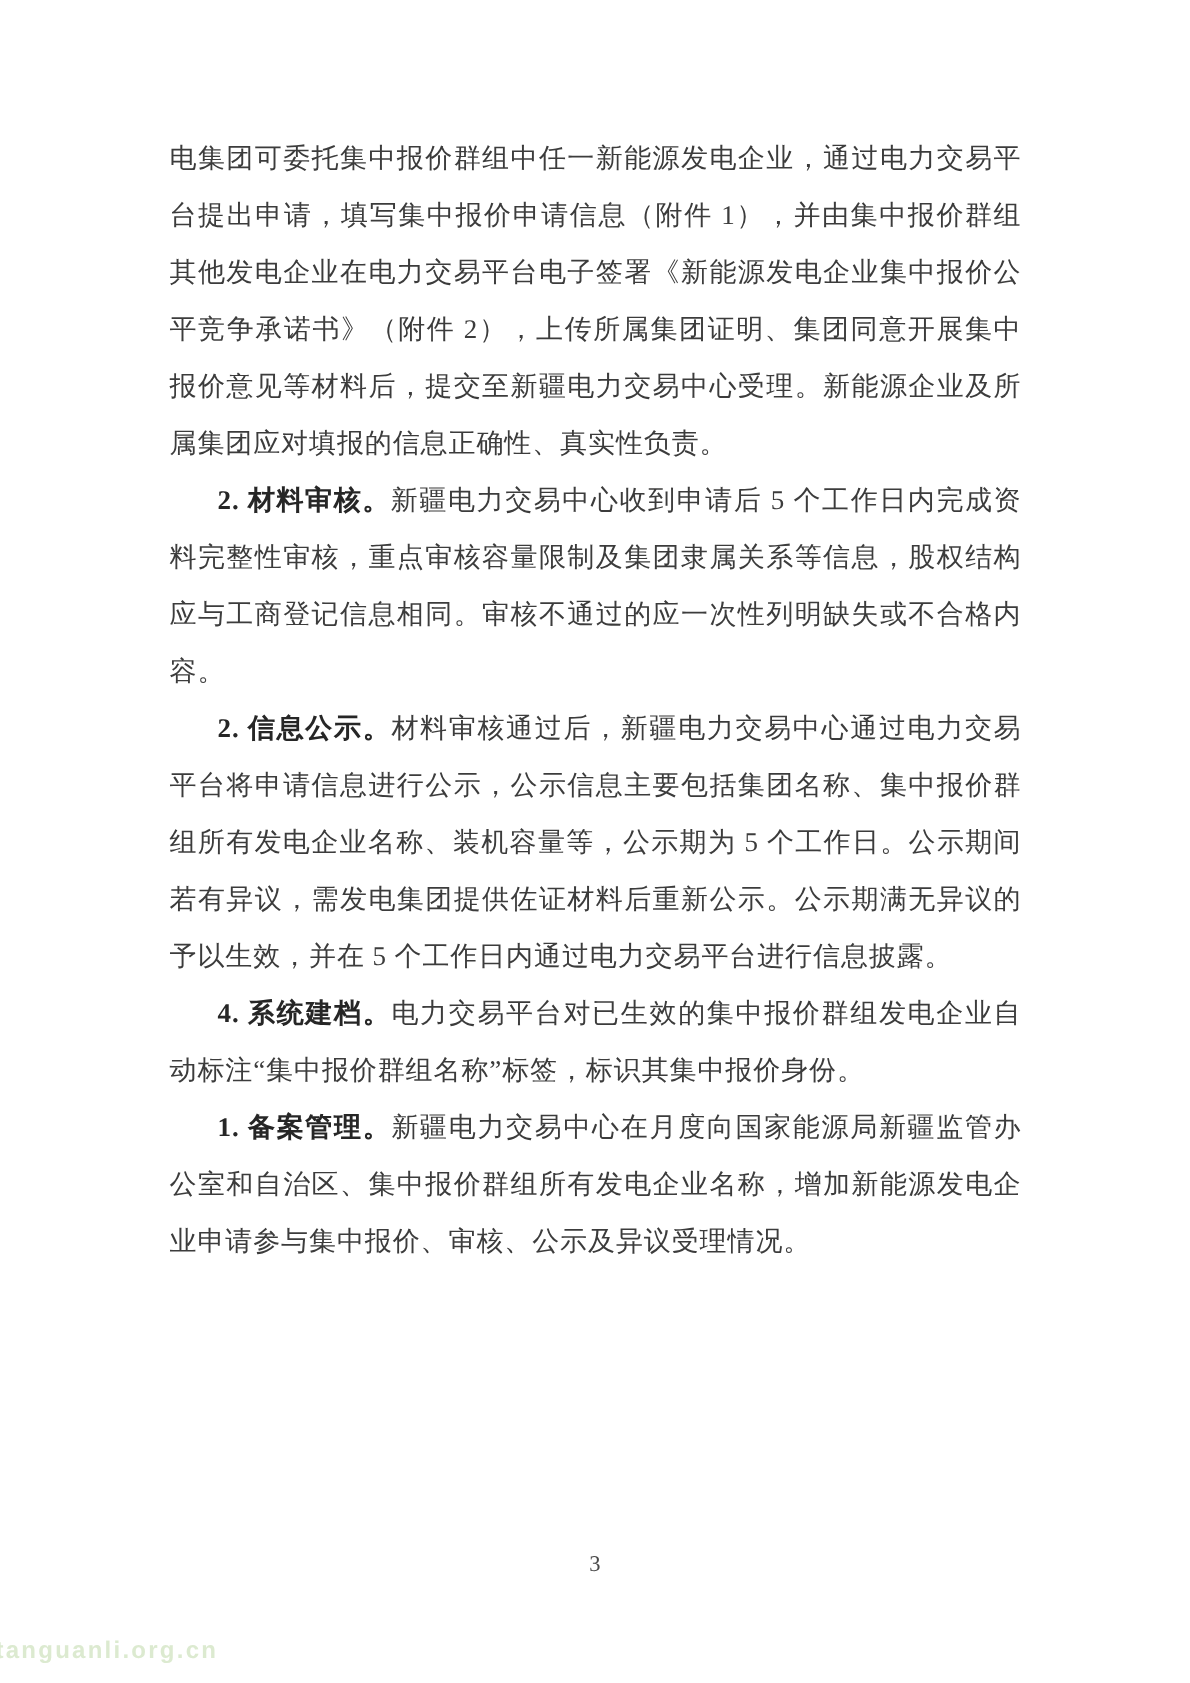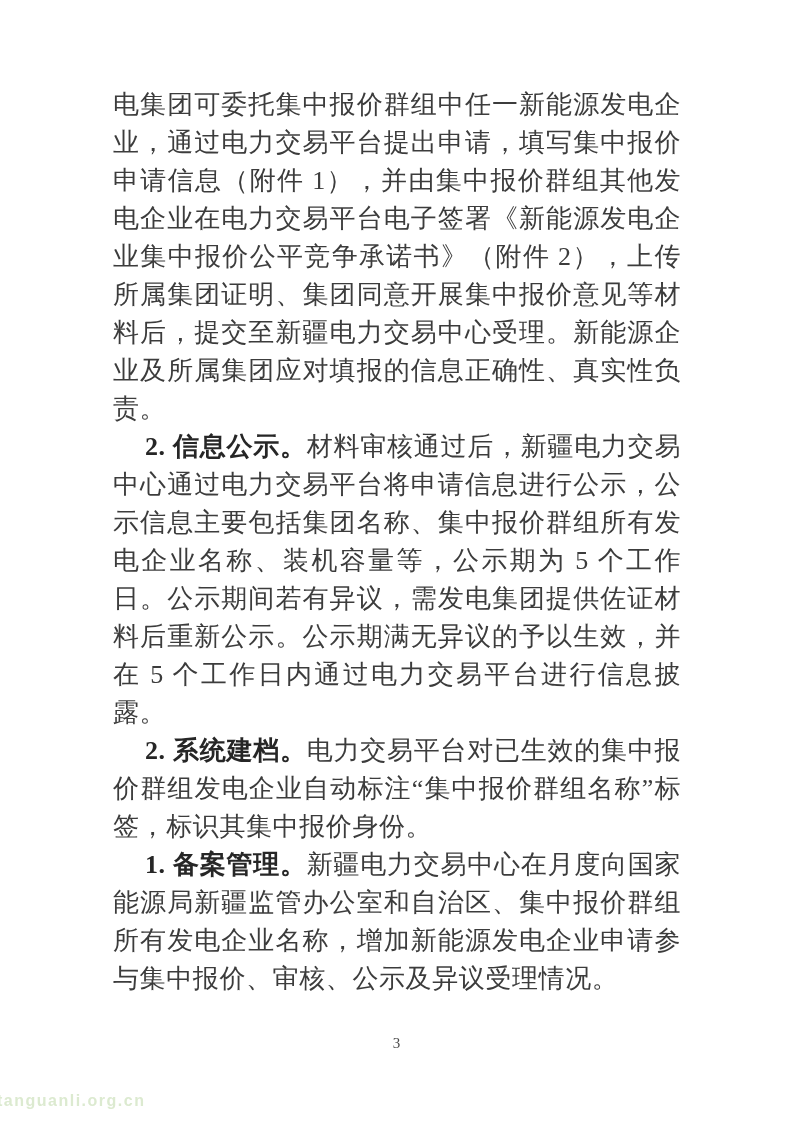--- a/index.html
+++ b/index.html
@@ -17,21 +17,21 @@
   .page {
     position: absolute;
     inset: 0;
     background: #ffffff;
   }
   .body-text {
     position: absolute;
     left: 113px;
     top: 86px;
     width: 568px;
-    font-size: 26px;
+    font-size: 18px;
     line-height: 38px;
     letter-spacing: 0.6px;
     color: #3c3c3c;
     text-align: justify;
   }
   .para {
     margin: 0;
     padding: 0;
     text-indent: 32px;
   }
@@ -66,24 +66,25 @@
 </style>
 </head>
 <body>
 
 <div class="page">
 
   <div class="body-text">
 
     <p class="para no-indent"><span>电集团可委托集中报价群组中任一新能源发电企业，通过电力交易平台提出申请，填写集中报价申请信息（附件 1），并由集中报价群组其他发电企业在电力交易平台电子签署《新能源发电企业集中报价公平竞争承诺书》（附件 2），上传所属集团证明、集团同意开展集中报价意见等材料后，提交至新疆电力交易中心受理。新能源企业及所属集团应对填报的信息正确性、真实性负责。</span></p>
 
+    <p class="para"><span class="lead">2. 材料审核。</span><span>新疆电力交易中心收到申请后 5 个工作日内完成资料完整性审核，重点审核容量限制及集团隶属关系等信息，股权结构应与工商登记信息相同。审核不通过的应一次性列明缺失或不合格内容。</span></p>
 
     <p class="para"><span class="lead">2. 信息公示。</span><span>材料审核通过后，新疆电力交易中心通过电力交易平台将申请信息进行公示，公示信息主要包括集团名称、集中报价群组所有发电企业名称、装机容量等，公示期为 5 个工作日。公示期间若有异议，需发电集团提供佐证材料后重新公示。公示期满无异议的予以生效，并在 5 个工作日内通过电力交易平台进行信息披露。</span></p>
 
-    <p class="para"><span class="lead">2. 系统建档。</span><span>电力交易平台对已生效的集中报价群组发电企业自动标注“集中报价群组名称”标签，标识其集中报价身份。</span></p>
+    <p class="para"><span class="lead">4. 系统建档。</span><span>电力交易平台对已生效的集中报价群组发电企业自动标注“集中报价群组名称”标签，标识其集中报价身份。</span></p>
 
     <p class="para"><span class="lead">1. 备案管理。</span><span>新疆电力交易中心在月度向国家能源局新疆监管办公室和自治区、集中报价群组所有发电企业名称，增加新能源发电企业申请参与集中报价、审核、公示及异议受理情况。</span></p>
 
   </div>
 
   <div class="page-number">3</div>
 
   <div class="watermark">tanguanli.org.cn</div>
 
 </div>

